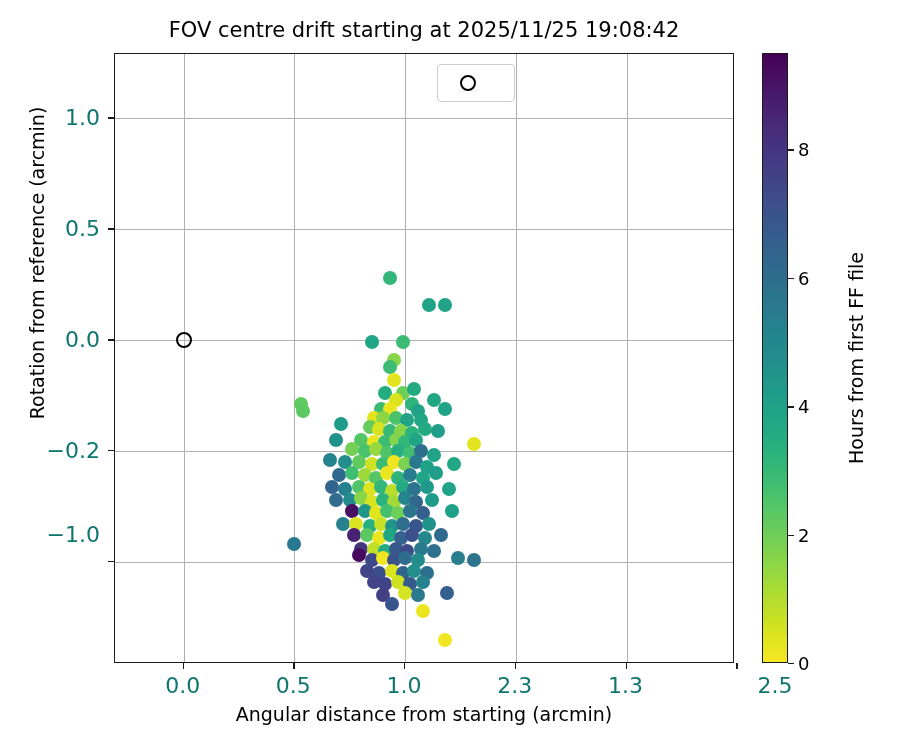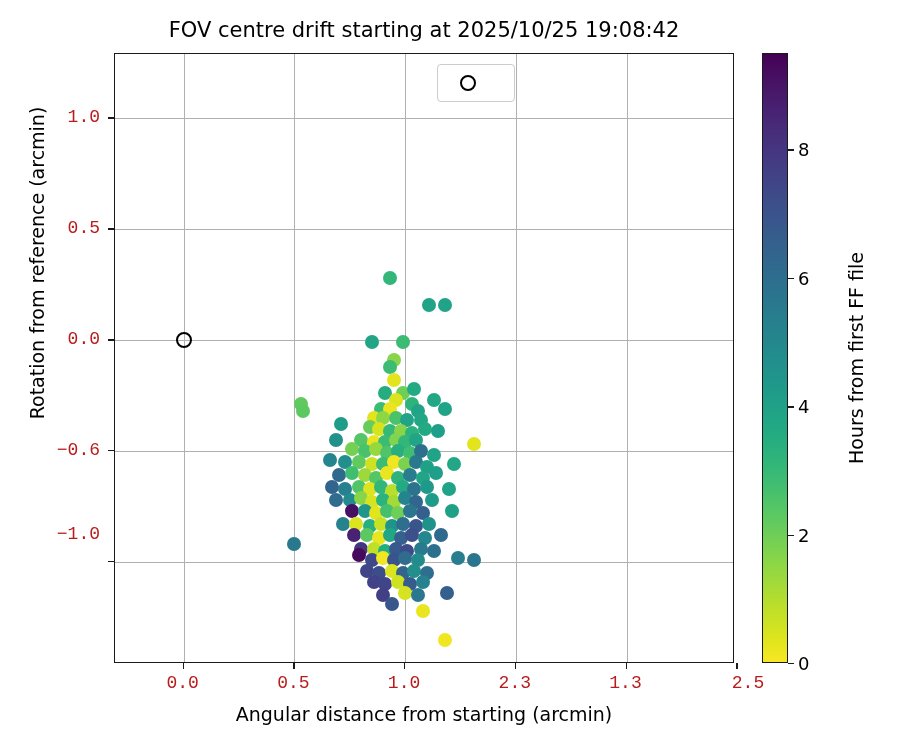--- a/index.html
+++ b/index.html
@@ -69,24 +69,23 @@
 
   
   .tick {
     position: absolute;
     background: #1a1a1a;
   }
   .xtick { width: 1.4px; height: 6px; }
   .ytick { height: 1.4px; width: 6px; }
   .ticklabel {
     position: absolute;
-    font-size: 18px;
-    color: #b91c1c;
-    white-space: nowrap;
-    font-family: Liberation Mono, monospace;
+    font-size: 22px;
+    color: #0f766e;
+    white-space: nowrap;
   }
   .xticklabel { transform: translateX(-50%); }
   .yticklabel { transform: translateY(-50%); text-align: right; }
 
   .xlabel {
     position: absolute;
     left: 114px;
     top: 703px;
     width: 620px;
     text-align: center;
@@ -176,21 +175,21 @@
     top: 663px;
     width: 610px;
     text-align: center;
   }
 </style>
 </head>
 <body>
 
 <div id="figure">
 
-  <div class="title">FOV centre drift starting at 2025/10/25 19:08:42</div>
+  <div class="title">FOV centre drift starting at 2025/11/25 19:08:42</div>
 
   <div id="axes">
       <div class="gridline v" style="left: 68.6429px;"></div>
       <div class="gridline v" style="left: 179.357px;"></div>
       <div class="gridline v" style="left: 290.071px;"></div>
       <div class="gridline v" style="left: 400.786px;"></div>
       <div class="gridline v" style="left: 511.5px;"></div>
       <div class="gridline h" style="top: 507.964px;"></div>
       <div class="gridline h" style="top: 397.055px;"></div>
       <div class="gridline h" style="top: 286.145px;"></div>
@@ -360,25 +359,25 @@
     <div class="ticklabel xticklabel" style="left: 182.643px; top: 673px;">0.0</div>
     <div class="tick xtick" style="left: 293.357px; top: 663px;"></div>
     <div class="ticklabel xticklabel" style="left: 293.357px; top: 673px;">0.5</div>
     <div class="tick xtick" style="left: 404.071px; top: 663px;"></div>
     <div class="ticklabel xticklabel" style="left: 404.071px; top: 673px;">1.0</div>
     <div class="tick xtick" style="left: 514.786px; top: 663px;"></div>
     <div class="ticklabel xticklabel" style="left: 514.786px; top: 673px;">2.3</div>
     <div class="tick xtick" style="left: 625.5px; top: 663px;"></div>
     <div class="ticklabel xticklabel" style="left: 625.5px; top: 673px;">1.3</div>
     <div class="tick xtick" style="left: 736.214px; top: 663px;"></div>
-    <div class="ticklabel xticklabel" style="left: 748px; top: 673px;">2.5</div>
+    <div class="ticklabel xticklabel" style="left: 775px; top: 673px;">2.5</div>
     <div class="tick ytick" style="left: 108px; top: 560.964px;"></div>
     <div class="ticklabel yticklabel" style="left: 4px; width: 96px; top: 534px;">−1.0</div>
     <div class="tick ytick" style="left: 108px; top: 450.055px;"></div>
-    <div class="ticklabel yticklabel" style="left: 4px; width: 96px; top: 450.055px;">−0.6</div>
+    <div class="ticklabel yticklabel" style="left: 4px; width: 96px; top: 450.055px;">−0.2</div>
     <div class="tick ytick" style="left: 108px; top: 339.145px;"></div>
     <div class="ticklabel yticklabel" style="left: 4px; width: 96px; top: 339.145px;">0.0</div>
     <div class="tick ytick" style="left: 108px; top: 228.236px;"></div>
     <div class="ticklabel yticklabel" style="left: 4px; width: 96px; top: 228.236px;">0.5</div>
     <div class="tick ytick" style="left: 108px; top: 117.327px;"></div>
     <div class="ticklabel yticklabel" style="left: 4px; width: 96px; top: 117.327px;">1.0</div>
     <div class="cbtick" style="top: 663px;"></div>
     <div class="cbticklabel" style="top: 663px;">0</div>
     <div class="cbtick" style="top: 534.579px;"></div>
     <div class="cbticklabel" style="top: 534.579px;">2</div>

